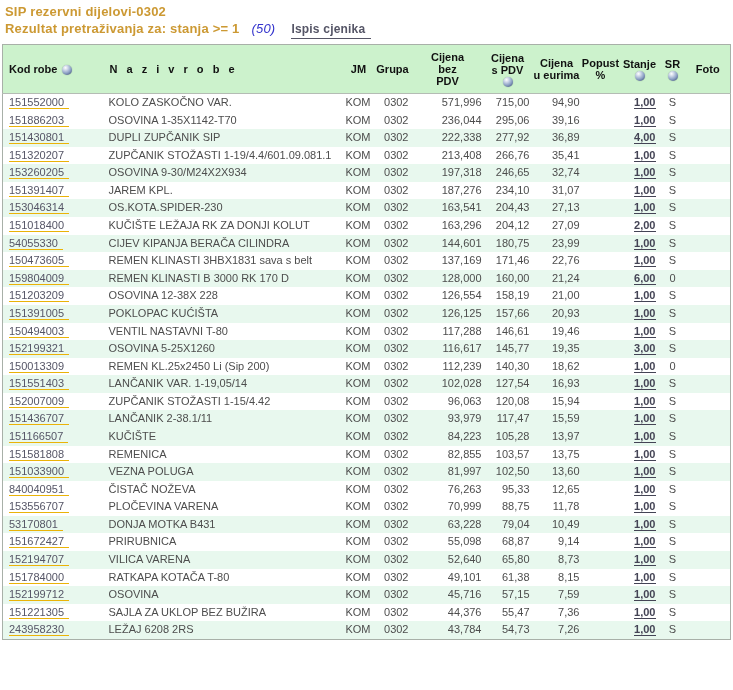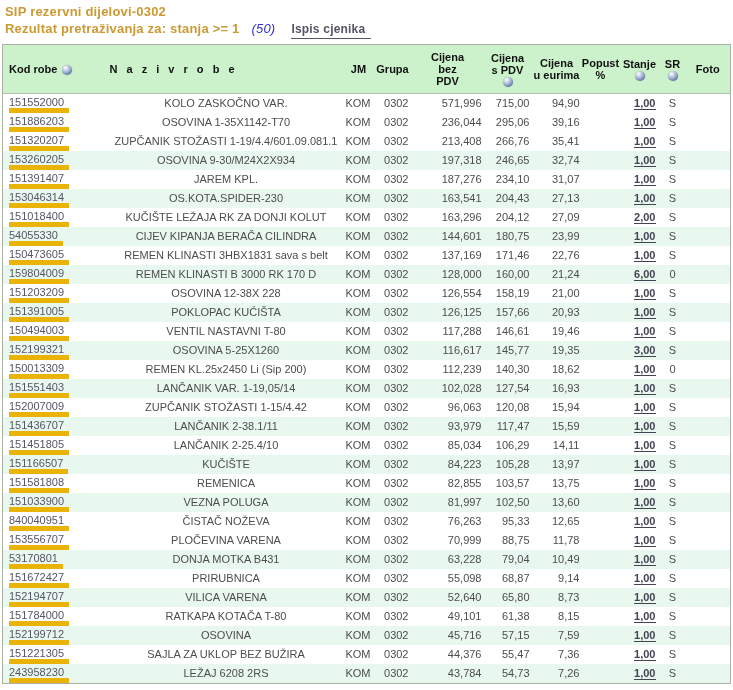--- a/index.html
+++ b/index.html
@@ -40,29 +40,29 @@
     box-shadow:0 0 1px rgba(0,0,0,.4);
     flex:0 0 auto;
   }
   tbody td{
     font-size:11px;color:#4d4d4d;height:17.58px;padding:0;
     vertical-align:middle;white-space:nowrap;overflow:hidden;
     line-height:17.58px;
   }
   tbody tr.alt td{background:#e8f8ee;}
   td.c-code{padding-left:6px;}
-  td.c-name{padding-left:5px;text-align:center;}
+  td.c-name{padding-left:5px;}
   td.c-jm{text-align:right;padding-right:3px;}
   td.c-grupa{text-align:right;padding-right:3px;}
   td.num{text-align:right;padding-right:2px;}
   td.c-stanje{text-align:right;padding-right:4px;}
   td.c-sr{text-align:center;}
   td.c-popust,td.c-foto{text-align:center;}
   a.code-link{
-    color:#555566;text-decoration:none;border-bottom:5px solid #eab308;
+    color:#555566;text-decoration:none;border-bottom:1px solid #eab308;
     padding-right:5px;cursor:pointer;line-height:12px;display:inline-block;
   }
   a.stanje-link{
     color:#445;font-weight:bold;text-decoration:none;
     border-bottom:1px solid #445;cursor:pointer;line-height:12px;display:inline-block;
   }
   
   col.w-code{width:101px;} col.w-name{width:240px;} col.w-jm{width:30px;}
   col.w-grupa{width:38px;} col.w-bez{width:72px;} col.w-spdv{width:48px;}
   col.w-eur{width:50px;} col.w-pop{width:38px;} col.w-stanje{width:40px;}
@@ -156,20 +156,33 @@
         <td class="c-jm">KOM</td>
         <td class="c-grupa">0302</td>
         <td class="num">236,044</td>
         <td class="num">295,06</td>
         <td class="num">39,16</td>
         <td class="c-popust"></td>
         <td class="c-stanje"><a class="stanje-link">1,00</a></td>
         <td class="c-sr">S</td>
         <td class="c-foto"></td>
       </tr>
+      <tr class="alt">
+        <td class="c-code"><a class="code-link">151430801</a></td>
+        <td class="c-name">DUPLI ZUPČANIK SIP</td>
+        <td class="c-jm">KOM</td>
+        <td class="c-grupa">0302</td>
+        <td class="num">222,338</td>
+        <td class="num">277,92</td>
+        <td class="num">36,89</td>
+        <td class="c-popust"></td>
+        <td class="c-stanje"><a class="stanje-link">4,00</a></td>
+        <td class="c-sr">S</td>
+        <td class="c-foto"></td>
+      </tr>
       <tr>
         <td class="c-code"><a class="code-link">151320207</a></td>
         <td class="c-name">ZUPČANIK STOŽASTI 1-19/4.4/601.09.081.1</td>
         <td class="c-jm">KOM</td>
         <td class="c-grupa">0302</td>
         <td class="num">213,408</td>
         <td class="num">266,76</td>
         <td class="num">35,41</td>
         <td class="c-popust"></td>
         <td class="c-stanje"><a class="stanje-link">1,00</a></td>
@@ -359,33 +372,20 @@
         <td class="c-foto"></td>
       </tr>
       <tr class="alt">
         <td class="c-code"><a class="code-link">151436707</a></td>
         <td class="c-name">LANČANIK 2-38.1/11</td>
         <td class="c-jm">KOM</td>
         <td class="c-grupa">0302</td>
         <td class="num">93,979</td>
         <td class="num">117,47</td>
         <td class="num">15,59</td>
-        <td class="c-popust"></td>
-        <td class="c-stanje"><a class="stanje-link">1,00</a></td>
-        <td class="c-sr">S</td>
-        <td class="c-foto"></td>
-      </tr>
-      <tr>
-        <td class="c-code"><a class="code-link">151451805</a></td>
-        <td class="c-name">LANČANIK 2-25.4/10</td>
-        <td class="c-jm">KOM</td>
-        <td class="c-grupa">0302</td>
-        <td class="num">85,034</td>
-        <td class="num">106,29</td>
-        <td class="num">14,11</td>
         <td class="c-popust"></td>
         <td class="c-stanje"><a class="stanje-link">1,00</a></td>
         <td class="c-sr">S</td>
         <td class="c-foto"></td>
       </tr>
       <tr class="alt">
         <td class="c-code"><a class="code-link">151166507</a></td>
         <td class="c-name">KUČIŠTE</td>
         <td class="c-jm">KOM</td>
         <td class="c-grupa">0302</td>

